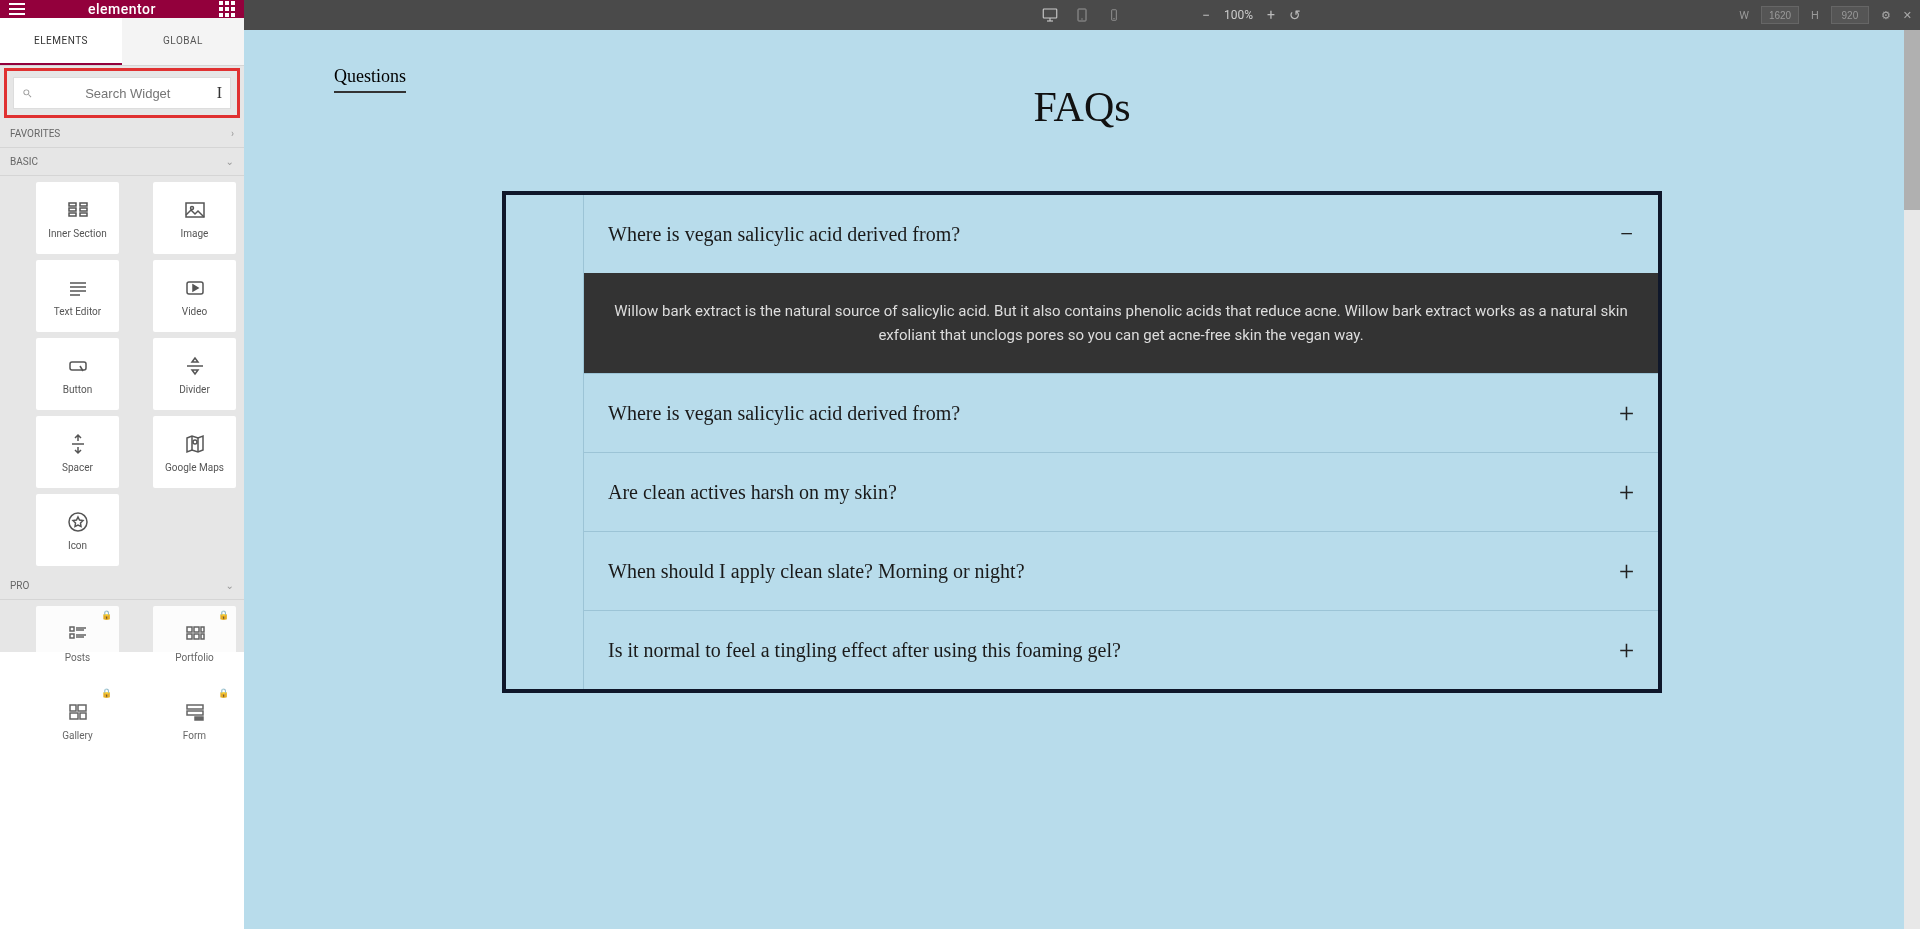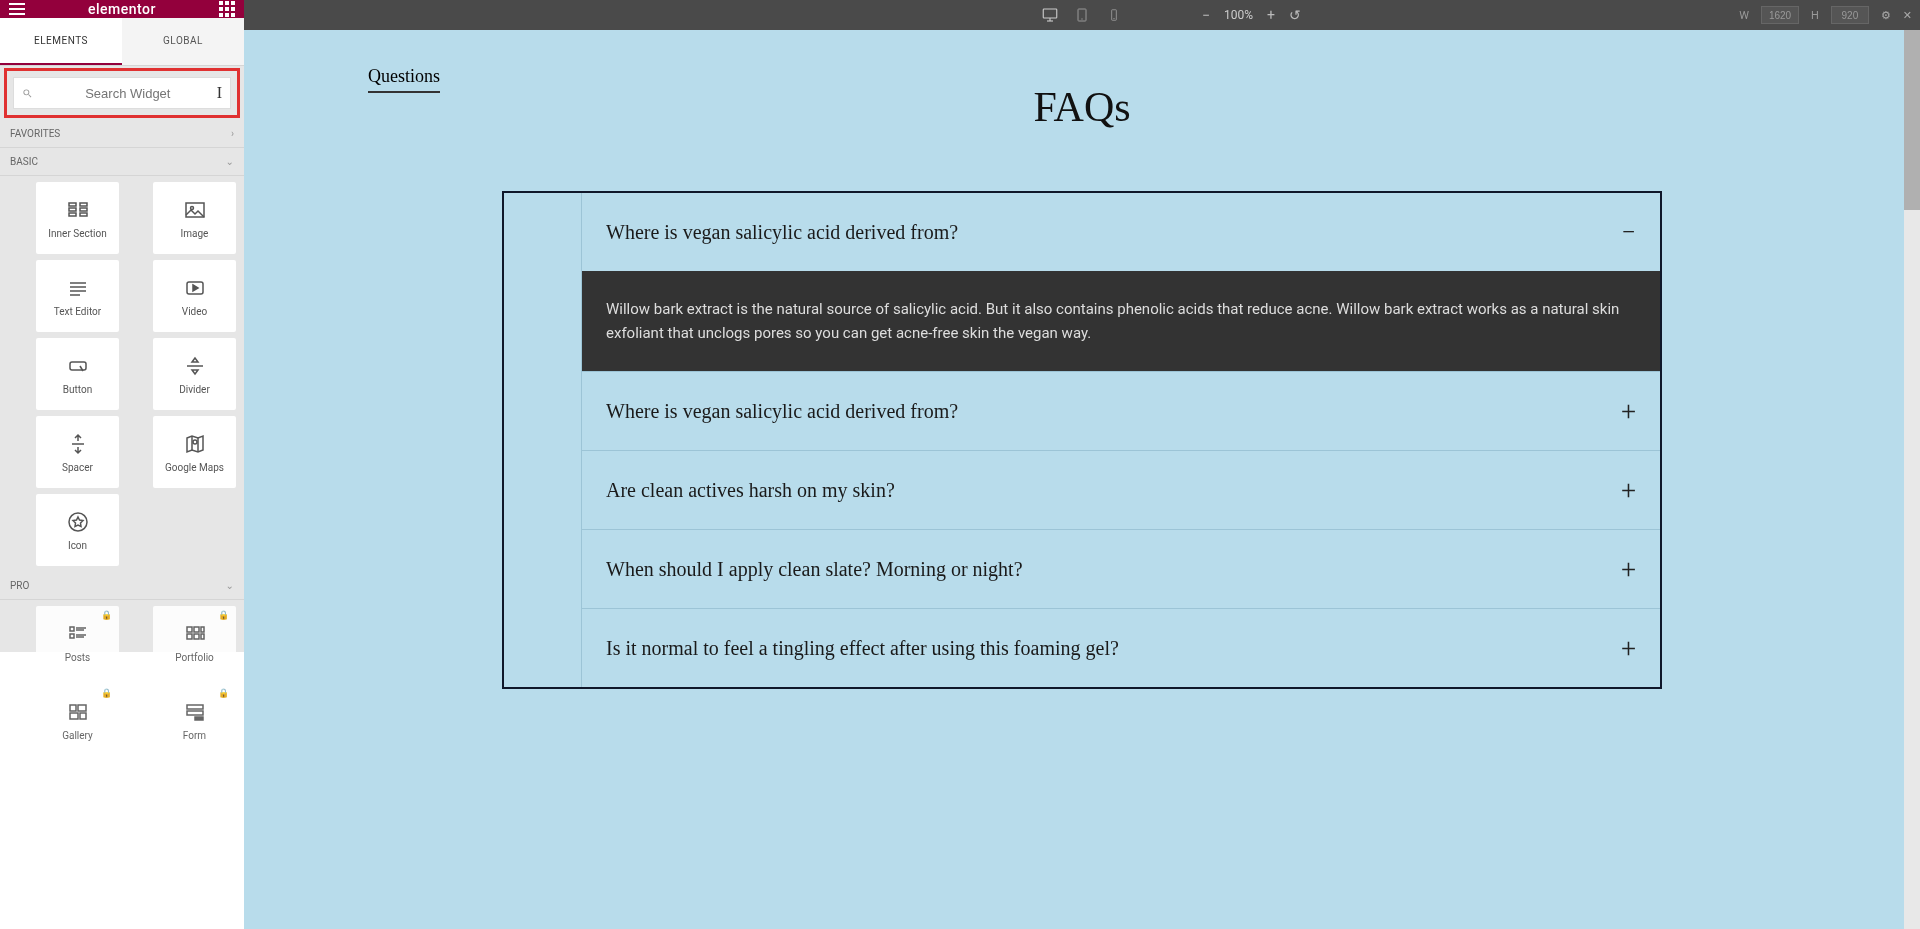--- a/index.html
+++ b/index.html
@@ -46,25 +46,25 @@
 .zoom-btn { cursor: pointer; color: #bbb; font-size: 14px; }
 .topbar-right { position: absolute; right: 8px; display: flex; align-items: center; gap: 12px; font-size: 11px; color: #999; }
 .dim-input { background: #555; border: 1px solid #666; width: 38px; height: 18px; color: #999; font-size: 10px; text-align: center; }
 .gear-icon, .close-x { cursor: pointer; color: #aaa; }
 
 
 .canvas { position: absolute; left: 244px; top: 30px; right: 0; bottom: 0; background: #b8dceb; overflow-y: auto; padding: 0 30px; }
 .scroll-track { position: absolute; right: 0; top: 30px; bottom: 0; width: 16px; background: #e8e8e8; }
 .scroll-thumb { position: absolute; top: 0; width: 100%; height: 180px; background: #b0b0b0; }
 .questions-wrap { padding-left: 60px; padding-top: 36px; }
-.questions-underline { display: inline-block; border-bottom: 2px solid #333; padding-bottom: 4px; font-family: Georgia, serif; font-size: 18px; margin-left: 34px; }
+.questions-underline { display: inline-block; border-bottom: 2px solid #333; padding-bottom: 4px; font-family: Georgia, serif; font-size: 18px; }
 
 .faq-title { font-family: Georgia, serif; font-size: 42px; text-align: center; color: #111; margin-top: -10px; margin-bottom: 60px; }
 
-.faq-container { max-width: 1160px; margin: 0 auto 40px; border: 2px solid #0f172a; display: flex; }
+.faq-container { max-width: 1160px; margin: 0 auto 40px; border: 4px solid #0f172a; display: flex; text-align: center; }
 .faq-left-col { width: 78px; border-right: 1px solid #9cc4d6; }
 .faq-items { flex: 1; }
 
 .faq-item { border-bottom: 1px solid #9cc4d6; }
 .faq-header { display: flex; justify-content: space-between; align-items: center; padding: 26px 24px; cursor: pointer; }
 .faq-question { font-family: Georgia, serif; font-size: 20px; color: #1a1a1a; }
 .faq-toggle { font-size: 26px; color: #222; font-weight: 300; line-height: 1; }
 .faq-answer { background: #333; color: #ddd; padding: 26px 24px; font-size: 15px; line-height: 1.6; }
 
 

